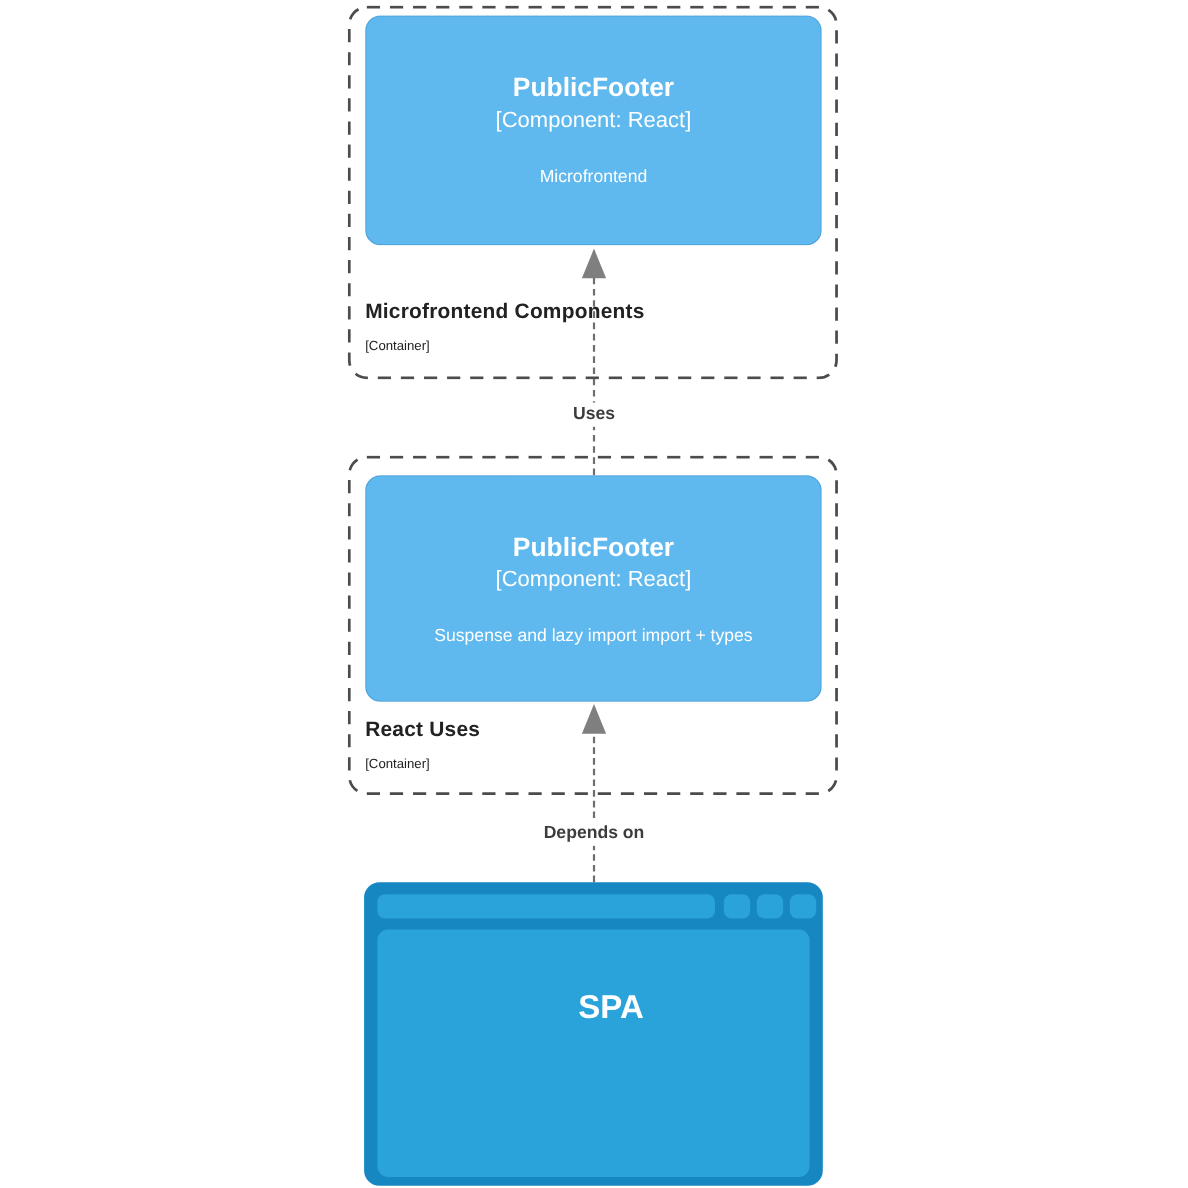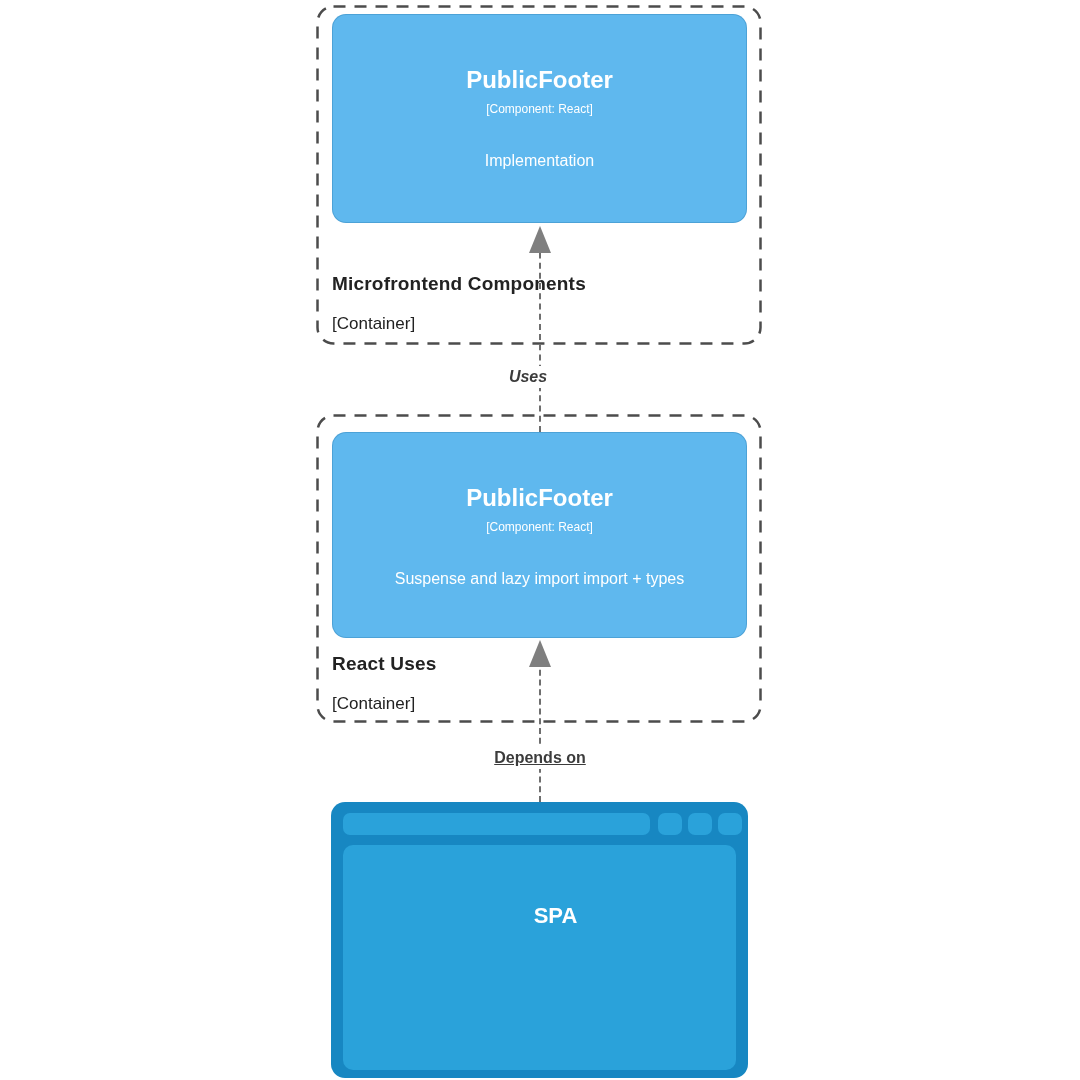--- a/index.html
+++ b/index.html
@@ -25,23 +25,23 @@
     color: var(--title_text, #222);
   }
   .boundary-title {
     font-size: 19px;
     font-weight: bold;
     line-height: 29px;
     letter-spacing: 0.2px;
     white-space: nowrap;
   }
   .boundary-meta {
-    font-size: 17px;
+    font-size: 12px;
     line-height: 22px;
-    margin-top: 15px;
+    margin-top: 5px;
     white-space: nowrap;
   }
   
   .component-box {
     position: absolute;
     left: 16px;
     width: 415px;
     border-radius: 14px;
     background: var(--component_fill, #5fb8ee);
     border: 1px solid rgba(18, 97, 146, 0.25);
@@ -49,21 +49,21 @@
     color: #ffffff;
     text-align: center;
     padding-top: 50px;
   }
   .comp-title {
     font-size: 24px;
     font-weight: bold;
     line-height: 30px;
   }
   .comp-meta {
-    font-size: 12px;
+    font-size: 20px;
     line-height: 24px;
     margin-top: 2px;
   }
   .comp-desc {
     font-size: 16px;
     line-height: 20px;
     margin-top: 30px;
     padding: 0 20px;
   }
   
@@ -116,21 +116,21 @@
     width: 393px;
     height: 225px;
     border-radius: 10px;
     background: var(--browser_inner, #2aa2da);
     color: #ffffff;
     text-align: center;
     padding-top: 56px;
     box-sizing: border-box;
   }
   .spa-title {
-    font-size: 22px;
+    font-size: 30px;
     font-weight: bold;
     line-height: 30px;
     padding-left: 32px;
   }
   .spa-meta {
     font-size: 18px;
     line-height: 24px;
     margin-top: 2px;
   }
 </style>
@@ -139,50 +139,50 @@
 
 <div class="canvas">
 
   <div class="boundary" style="left:316px; top:5px; width:446px; height:340px;">
     <svg class="dash-rect" width="446" height="340">
       <rect x="1.5" y="1.5" width="443" height="337" rx="16" ry="16" fill="none" stroke="#4C4C4C" stroke-width="2.5" stroke-dasharray="12 9"></rect>
     </svg>
     <div class="component-box" style="top:9px; height:209px;">
       <div class="comp-title">PublicFooter</div>
       <div class="comp-meta">[Component: React]</div>
-      <div class="comp-desc">Implementation</div>
+      <div class="comp-desc">Microfrontend</div>
     </div>
     <div class="boundary-label" style="top:264px;">
       <div class="boundary-title">Microfrontend Components</div>
       <div class="boundary-meta">[Container]</div>
     </div>
   </div>
 
   <div class="rel-line" style="left:539px; top:232px; height:200px;"></div>
   <div class="arrowhead" style="left:529px; top:226px;"></div>
-  <div class="rel-label" style="left:528px; top:366px;font-style:italic;">Uses</div>
+  <div class="rel-label" style="left:540px; top:366px;">Uses</div>
 
   <div class="boundary" style="left:316px; top:414px; width:446px; height:309px;">
     <svg class="dash-rect" width="446" height="309">
       <rect x="1.5" y="1.5" width="443" height="306" rx="16" ry="16" fill="none" stroke="#4C4C4C" stroke-width="2.5" stroke-dasharray="12 9"></rect>
     </svg>
     <div class="component-box" style="top:18px; height:206px;">
       <div class="comp-title">PublicFooter</div>
       <div class="comp-meta">[Component: React]</div>
       <div class="comp-desc">Suspense and lazy import import + types</div>
     </div>
     <div class="boundary-label" style="top:235px;">
       <div class="boundary-title">React Uses</div>
       <div class="boundary-meta">[Container]</div>
     </div>
   </div>
 
   <div class="rel-line" style="left:539px; top:660px; height:142px;"></div>
   <div class="arrowhead" style="left:529px; top:640px;"></div>
-  <div class="rel-label" style="left:540px; top:747px;text-decoration:underline;">Depends on</div>
+  <div class="rel-label" style="left:540px; top:747px;">Depends on</div>
 
   <div class="browser">
     <div class="browser-bar-item browser-address"></div>
     <div class="browser-bar-item browser-btn" style="left:327px;"></div>
     <div class="browser-bar-item browser-btn" style="left:357px;"></div>
     <div class="browser-bar-item browser-btn" style="left:387px;"></div>
     <div class="browser-content">
       <div class="spa-title">SPA</div>
     </div>
   </div>

